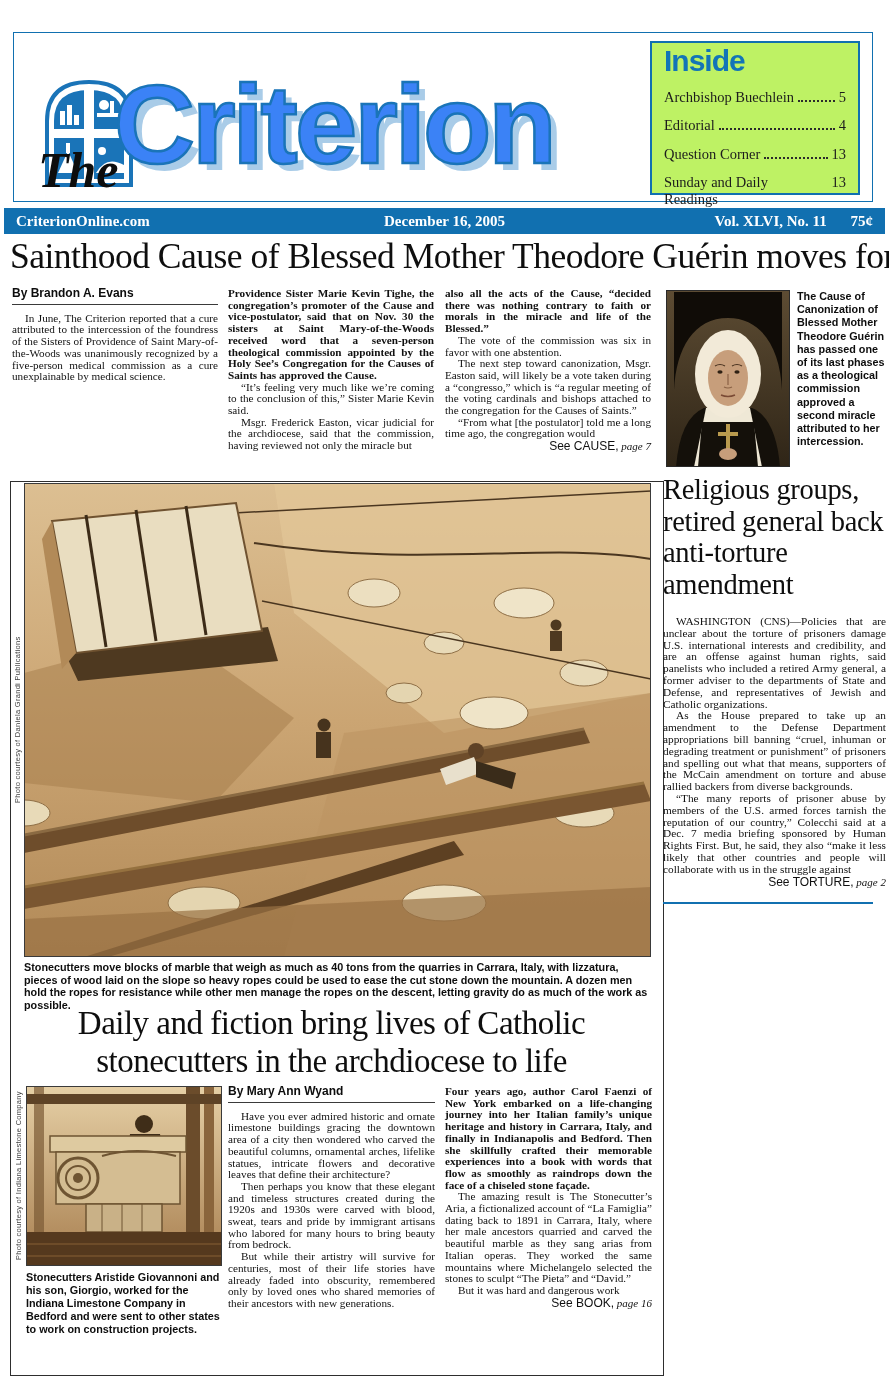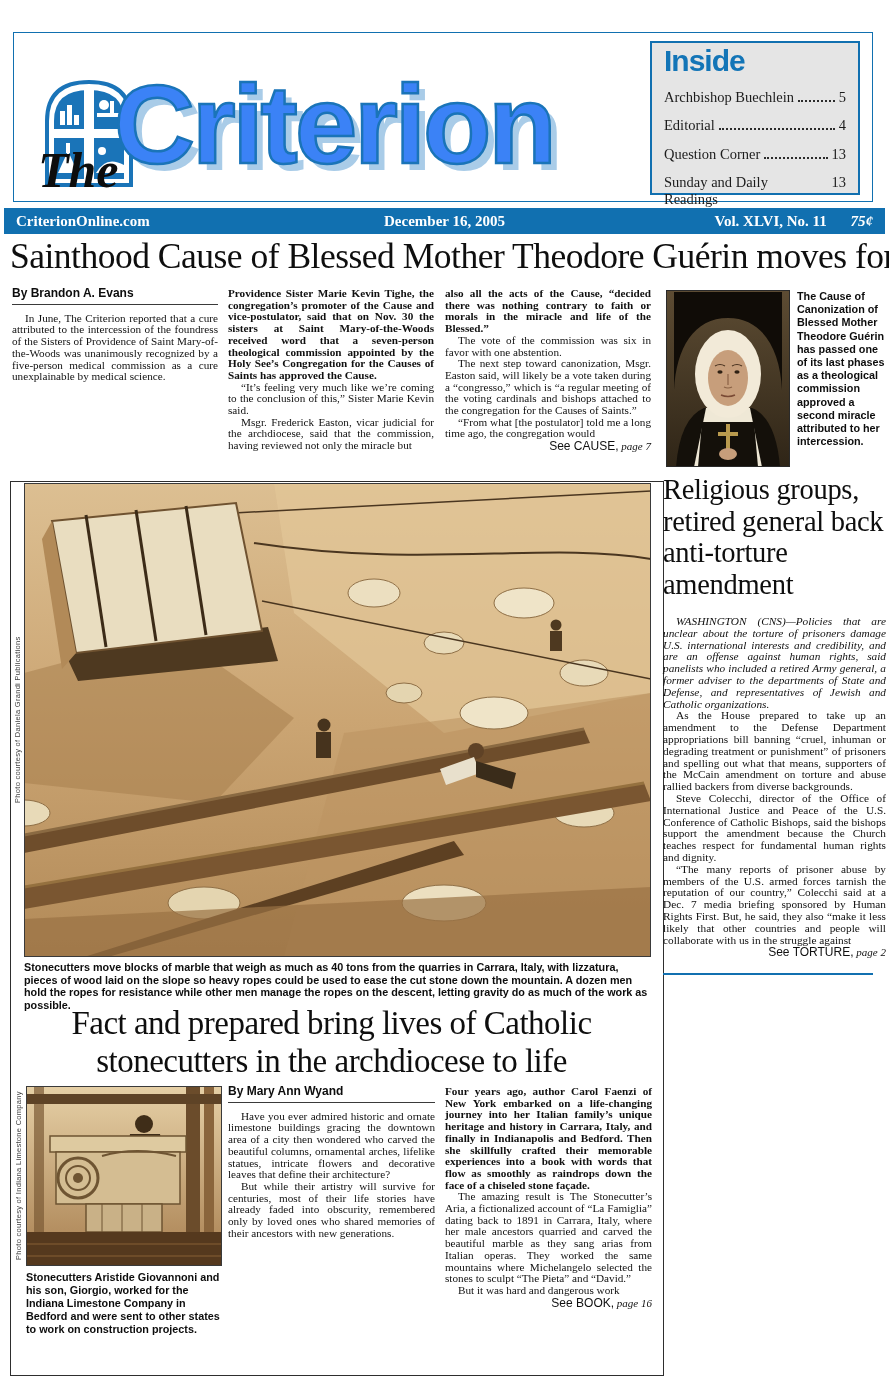--- a/index.html
+++ b/index.html
@@ -13,36 +13,36 @@
   .logo-the { position:absolute; left:24px; top:108px; font-style:italic; font-weight:bold;
               font-size:50px; color:#0d0d0d; z-index:3; }
   .wordmark { position:absolute; left:100px; top:30px; z-index:2;
               font-family:"Liberation Sans", sans-serif; font-weight:bold;
               font-size:112px; line-height:1.1; letter-spacing:-3px; color:#3b82f6;
               -webkit-text-stroke:2.5px #1a74b8;
               text-shadow:7px 7px 0 #a9cce8; }
   .tagline { position:absolute; left:36px; top:172px; font-weight:bold; font-size:15px;
              color:#1170b0; }
   .inside-box { position:absolute; left:636px; top:8px; width:210px; height:154px;
-                background:#e5e5e5; border:2px solid #1170b0; box-sizing:border-box;
+                background:#bef264; border:2px solid #1170b0; box-sizing:border-box;
                 padding:2px 12px 0; }
   .inside-title { font-family:"Liberation Sans", sans-serif; font-weight:bold;
                   font-size:30px; line-height:32px; color:#1375b7; letter-spacing:-1px; }
   .inside-item { display:flex; align-items:baseline; font-size:14.5px; color:#1c1c1c;
                  margin-top:11.5px; }
   .inside-leader { flex:1; border-bottom:2px dotted #2b2b2b; margin:0 4px 3px; }
 
   
   .date-bar { position:absolute; left:4px; top:208px; width:881px; height:26px;
               background:#1170b0; color:#fff; display:flex; align-items:center;
               font-weight:bold; font-size:15px; }
   .db-left { width:300px; padding-left:12px; }
   .db-center { flex:1; text-align:center; }
   .db-right { width:300px; text-align:right; padding-right:12px; }
-  .db-price { margin-left:20px;font-style:italic; }
+  .db-price { margin-left:20px; }
 
   
   .headline1 { position:absolute; left:10px; top:236px; width:872px; font-size:35.5px;
                line-height:40px; letter-spacing:-0.5px; color:#0e0e0e; white-space:nowrap; }
 
   
   .story-col { position:absolute; width:206px; font-size:11.2px; line-height:11.7px;
                text-align:justify; color:#101010; }
   .story-col p { margin:0; text-indent:13px; }
   .story-col p.cont { text-indent:0;font-weight:bold; }
@@ -255,21 +255,21 @@
       <g>
         <circle cx="532" cy="142" r="5.5" fill="#4e3920"></circle>
         <rect x="526" y="148" width="12" height="20" fill="#4e3920"></rect>
       </g>
       <polygon points="0,436 627,404 627,474 0,474" fill="#9a7244" opacity="0.7"></polygon>
       <rect x="0.5" y="0.5" width="626" height="473" fill="none" stroke="#3a3a3a" stroke-width="1"></rect>
     </svg>
 
     <div class="caption1">Stonecutters move blocks of marble that weigh as much as 40 tons from the quarries in Carrara, Italy, with lizzatura, pieces of wood laid on the slope so heavy ropes could be used to ease the cut stone down the mountain. A dozen men hold the ropes for resistance while other men manage the ropes on the descent, letting gravity do as much of the work as possible.</div>
 
-    <h1 class="headline2" style="margin:0; font-weight:normal;">Fact and prepared bring lives of Catholic stonecutters in the archdiocese to life</h1>
+    <h1 class="headline2" style="margin:0; font-weight:normal;">Daily and fiction bring lives of Catholic stonecutters in the archdiocese to life</h1>
 
     <div class="vcredit c2">Photo courtesy of Indiana Limestone Company</div>
 
     <svg class="capital-wrap" width="196" height="180" viewBox="0 0 196 180">
       <defs>
         <linearGradient id="cbg" x1="0" y1="0" x2="0" y2="1">
           <stop offset="0" stop-color="#e6d0a6"></stop>
             <stop offset="1" stop-color="#a87f50"></stop>
         </linearGradient>
       </defs>
@@ -296,40 +296,40 @@
       <line x1="0" y1="158" x2="196" y2="158" stroke="#6e4c29" stroke-width="2"></line>
       <line x1="0" y1="170" x2="196" y2="170" stroke="#6e4c29" stroke-width="2"></line>
       <rect x="0.5" y="0.5" width="195" height="179" fill="none" stroke="#3a3a3a" stroke-width="1"></rect>
     </svg>
 
     <div class="caption2">Stonecutters Aristide Giovannoni and his son, Giorgio, worked for the Indiana Limestone Company in Bedford and were sent to other states to work on construction projects.</div>
 
     <div class="story-col colM">
       <div class="byline">By Mary Ann Wyand</div>
       <p>Have you ever admired historic and ornate limestone buildings gracing the downtown area of a city then wondered who carved the beautiful columns, ornamental arches, lifelike statues, intricate flowers and decorative leaves that define their architecture?</p>
+      <p>Then perhaps you know that these elegant and timeless structures created during the 1920s and 1930s were carved with blood, sweat, tears and pride by immigrant artisans who labored for many hours to bring beauty from bedrock.</p>
       <p>But while their artistry will survive for centuries, most of their life stories have already faded into obscurity, remembered only by loved ones who shared memories of their ancestors with new generations.</p>
     </div>
 
     <div class="story-col colR">
       <p class="cont">Four years ago, author Carol Faenzi of New York embarked on a life-changing journey into her Italian family’s unique heritage and history in Carrara, Italy, and finally in Indianapolis and Bedford. Then she skillfully crafted their memorable experiences into a book with words that flow as smoothly as raindrops down the face of a chiseled stone façade.</p>
       <p>The amazing result is The Stonecutter’s Aria, a fictionalized account of “La Famiglia” dating back to 1891 in Carrara, Italy, where her male ancestors quarried and carved the beautiful marble as they sang arias from Italian operas. They worked the same mountains where Michelangelo selected the stones to sculpt “The Pieta” and “David.”</p>
       <p>But it was hard and dangerous work</p>
       <div class="jump-line">
         <span class="see">See BOOK,</span>
         <span class="pg">page 16</span>
       </div>
     </div>
   </div>
 
   <div class="sidebar">
     <h2 class="sidebar-headline">Religious groups, retired general back anti-torture amendment</h2>
     <div class="sidebar-body">
-      <p class="cont" style="text-indent:13px;font-style:italic;">WASHINGTON (CNS)—Policies that are unclear about the torture of prisoners damage U.S. international interests and credibility, and are an offense against human rights, said panelists who included a retired Army general, a former adviser to the departments of State and Defense, and representatives of Jewish and Catholic organizations.</p>
+      <p class="cont" style="text-indent:13px;">WASHINGTON (CNS)—Policies that are unclear about the torture of prisoners damage U.S. international interests and credibility, and are an offense against human rights, said panelists who included a retired Army general, a former adviser to the departments of State and Defense, and representatives of Jewish and Catholic organizations.</p>
       <p>As the House prepared to take up an amendment to the Defense Department appropriations bill banning “cruel, inhuman or degrading treatment or punishment” of prisoners and spelling out what that means, supporters of the McCain amendment on torture and abuse rallied backers from diverse backgrounds.</p>
-      <p>Steve Colecchi, director of the Office of International Justice and Peace of the U.S. Conference of Catholic Bishops, said the bishops support the amendment because the Church teaches respect for fundamental human rights and dignity.</p>
       <p>“The many reports of prisoner abuse by members of the U.S. armed forces tarnish the reputation of our country,” Colecchi said at a Dec. 7 media briefing sponsored by Human Rights First. But, he said, they also “make it less likely that other countries and people will collaborate with us in the struggle against</p>
       <div class="jump-line">
         <span class="see">See TORTURE,</span>
         <span class="pg">page 2</span>
       </div>
     </div>
     <div class="blue-rule"></div>
   </div>
 
 </div>

